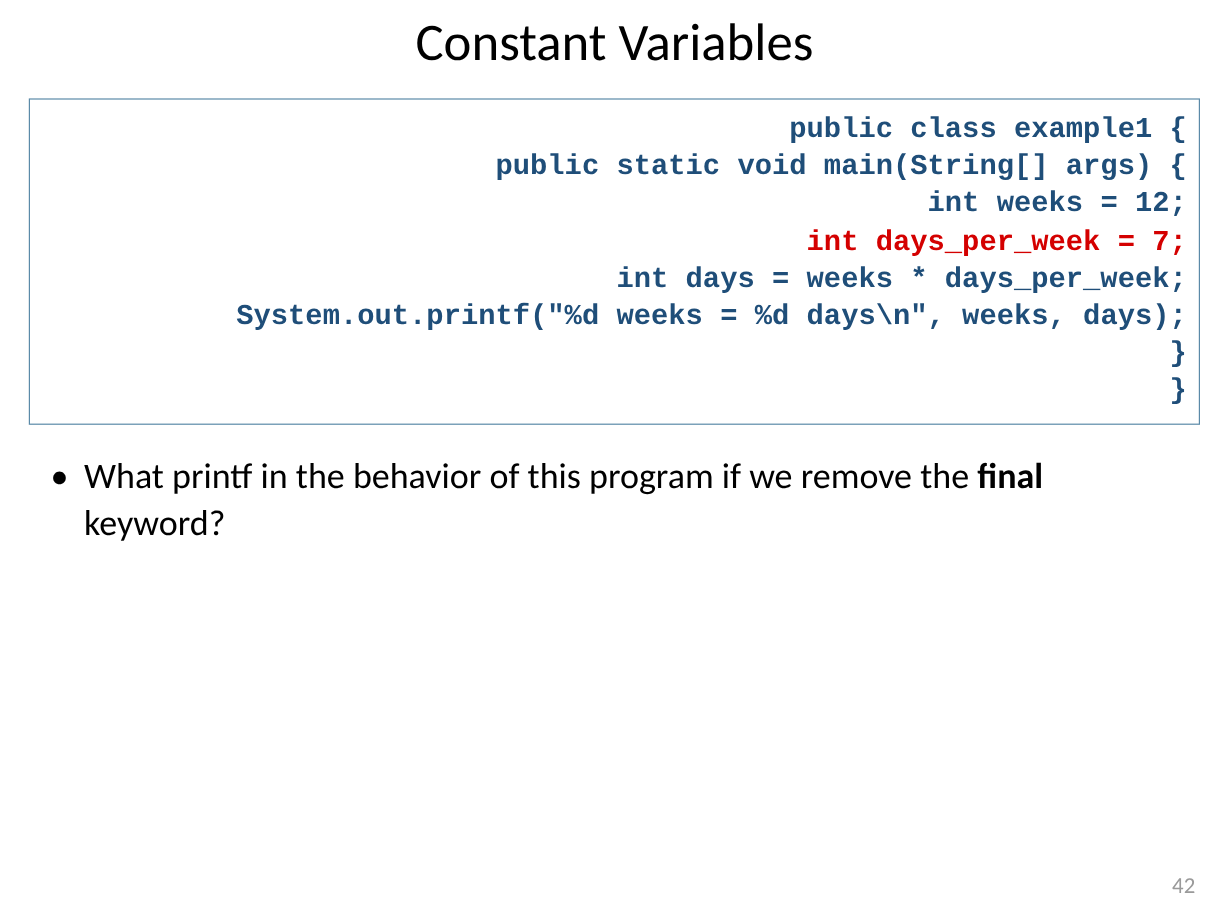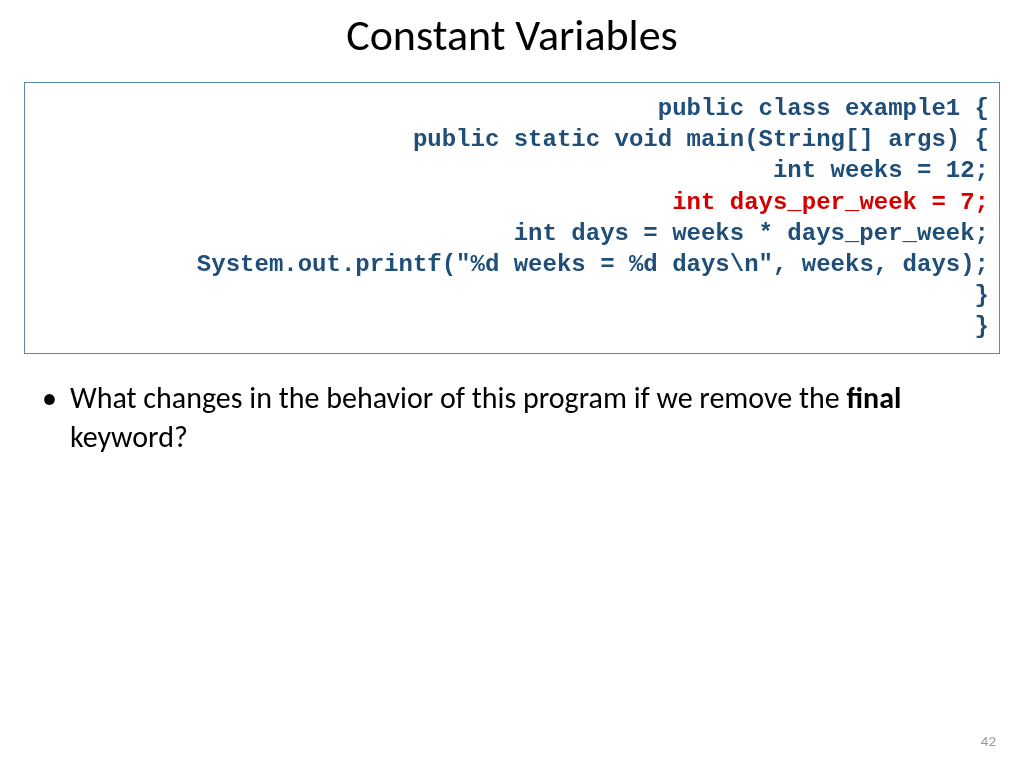--- a/index.html
+++ b/index.html
@@ -48,37 +48,37 @@
     text-align: left;
     padding-left: 2px;
   }
   .bullet-text { flex: 1; }
   .bold { font-weight: bold; }
   .page-number {
     position: absolute;
     bottom: 18px;
     right: 28px;
     color: #9a9a9a;
-    font-size: 15px;
+    font-size: 19px;
   }
 </style>
 </head>
 <body>
 
 <h1 class="slide-title">Constant Variables</h1>
 
 <div class="code-box"><span>public class example1 {</span>
 <span>   public static void main(String[] args) {</span>
 <span>      int weeks = 12;</span>
 <span class="highlight">      int days_per_week = 7;</span>
 <span>      int days = weeks * days_per_week;</span>
 <span>      System.out.printf("%d weeks = %d days\n", weeks, days);</span>
 <span>   }</span>
 <span>}</span></div>
 
 <div class="bullets">
   <div class="bullet-item">
     <div class="bullet-dot">•</div>
-    <div class="bullet-text"><span>What changes in the behavior of this program if we remove the </span><span class="bold">final</span><span> keyword?</span></div>
+    <div class="bullet-text"><span>What printf in the behavior of this program if we remove the </span><span class="bold">final</span><span> keyword?</span></div>
   </div>
 </div>
 
 <div class="page-number">42</div>
 
 </body></html>

